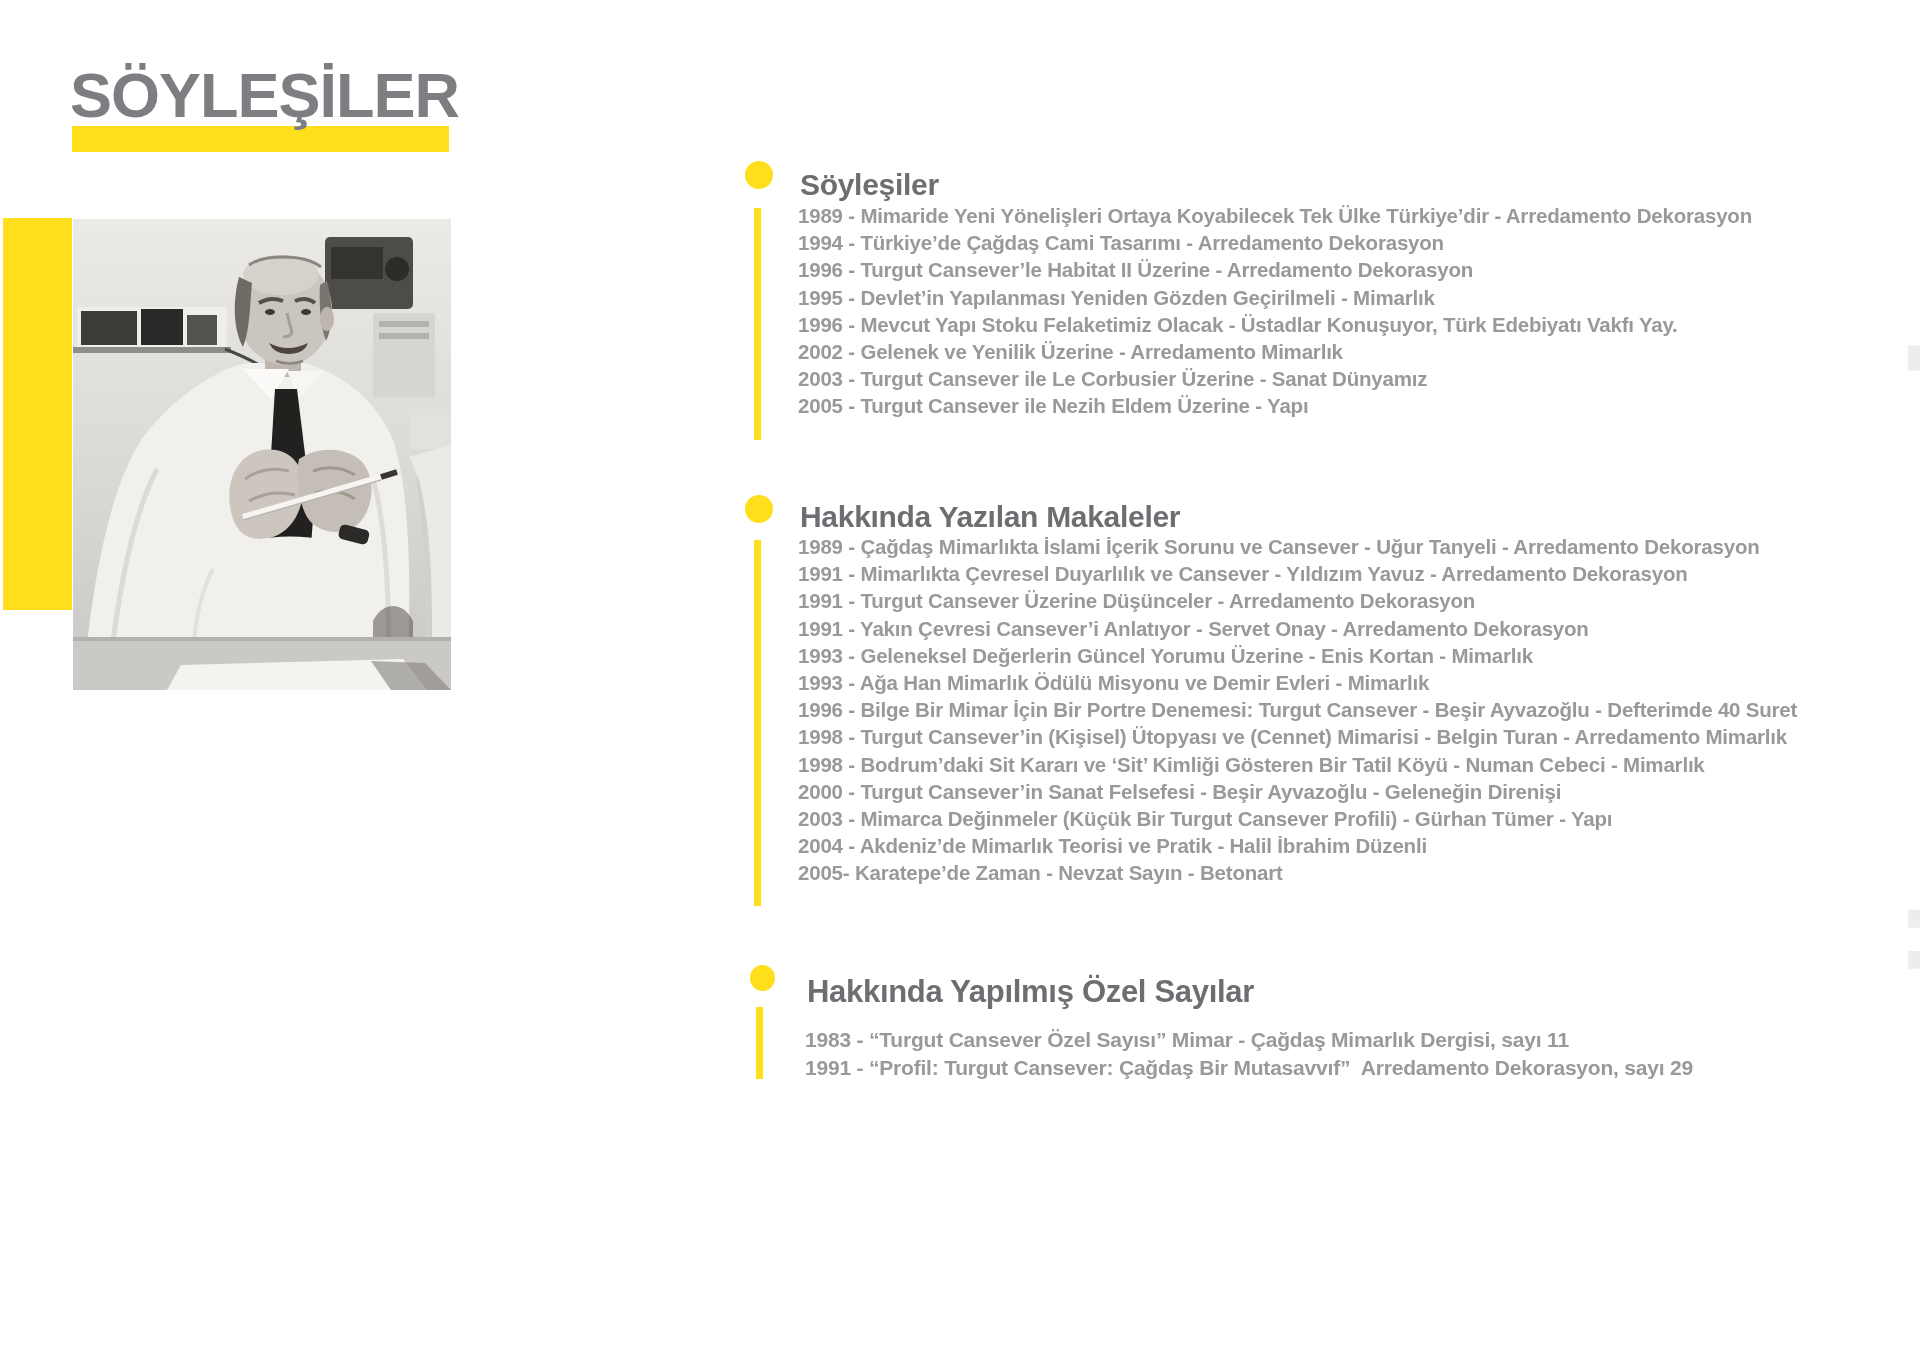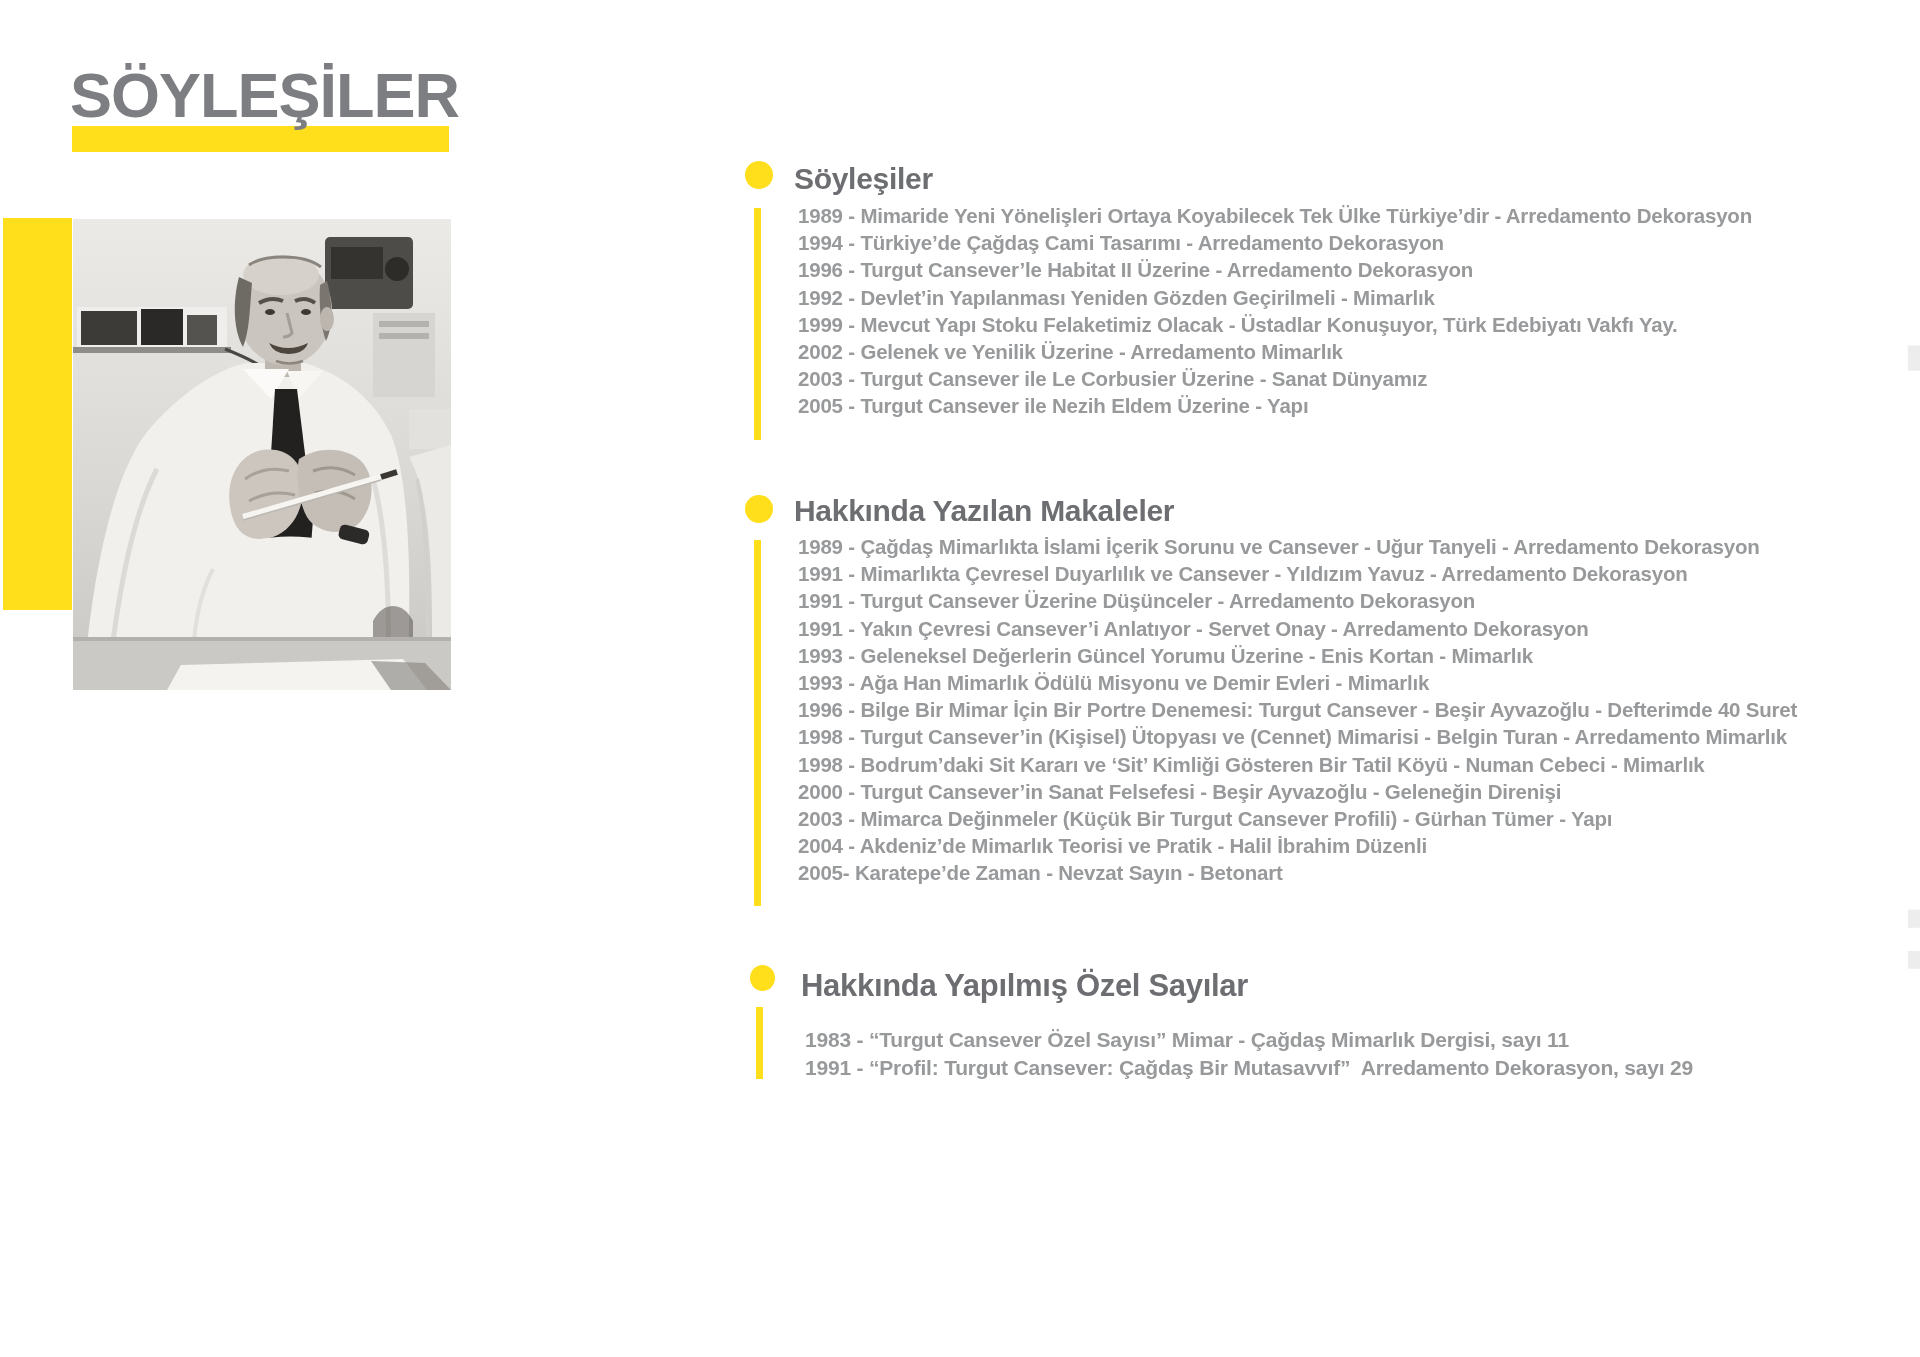--- a/index.html
+++ b/index.html
@@ -29,21 +29,21 @@
   .watermark span { display:inline-block; transform:scaleY(1.35); }
 
   
   .sec { position:absolute; left:745px; z-index:3; }
   #sec-0 { top:156px; }
   #sec-1 { top:488px; }
   #sec-2 { top:962px; }
 
   .bullet { position:absolute; left:0; top:5px; width:28px; height:28px; border-radius:50%; background:#ffdf1b; }
   .sec h2 {
-    position:absolute; left:43px; top:0; margin:6px;
+    position:absolute; left:43px; top:0; margin:12px;
     font-size:30px; font-weight:700; color:#6d6e71; letter-spacing:-0.3px; white-space:pre;
   }
   .rule { position:absolute; width:7px; background:#ffdf1b; }
   .list { position:absolute;font-weight:bold; }
   .li { white-space:pre; font-size:20.5px; line-height:27.2px; color:#97999b; letter-spacing:-0.2px; }
 
   #sec-0 .rule { left:9px;  top:52px; height:232px; }
   #sec-0 .list { left:53px; top:46px; }
 
   #sec-1 .bullet { top:7px; }
@@ -165,22 +165,22 @@
   </div>
 
   <section class="sec" id="sec-0">
     <span class="bullet"></span>
     <h2>Söyleşiler</h2>
     <div class="rule"></div>
     <div class="list">
       <div class="li">1989 - Mimaride Yeni Yönelişleri Ortaya Koyabilecek Tek Ülke Türkiye’dir - Arredamento Dekorasyon</div>
       <div class="li">1994 - Türkiye’de Çağdaş Cami Tasarımı - Arredamento Dekorasyon</div>
       <div class="li">1996 - Turgut Cansever’le Habitat II Üzerine - Arredamento Dekorasyon</div>
-      <div class="li">1992 - Devlet’in Yapılanması Yeniden Gözden Geçirilmeli - Mimarlık</div>
-      <div class="li">1999 - Mevcut Yapı Stoku Felaketimiz Olacak - Üstadlar Konuşuyor, Türk Edebiyatı Vakfı Yay.</div>
+      <div class="li">1995 - Devlet’in Yapılanması Yeniden Gözden Geçirilmeli - Mimarlık</div>
+      <div class="li">1996 - Mevcut Yapı Stoku Felaketimiz Olacak - Üstadlar Konuşuyor, Türk Edebiyatı Vakfı Yay.</div>
       <div class="li">2002 - Gelenek ve Yenilik Üzerine - Arredamento Mimarlık</div>
       <div class="li">2003 - Turgut Cansever ile Le Corbusier Üzerine - Sanat Dünyamız</div>
       <div class="li">2005 - Turgut Cansever ile Nezih Eldem Üzerine - Yapı</div>
     </div>
   </section>
 
   <section class="sec" id="sec-1">
     <span class="bullet"></span>
     <h2>Hakkında Yazılan Makaleler</h2>
     <div class="rule"></div>

